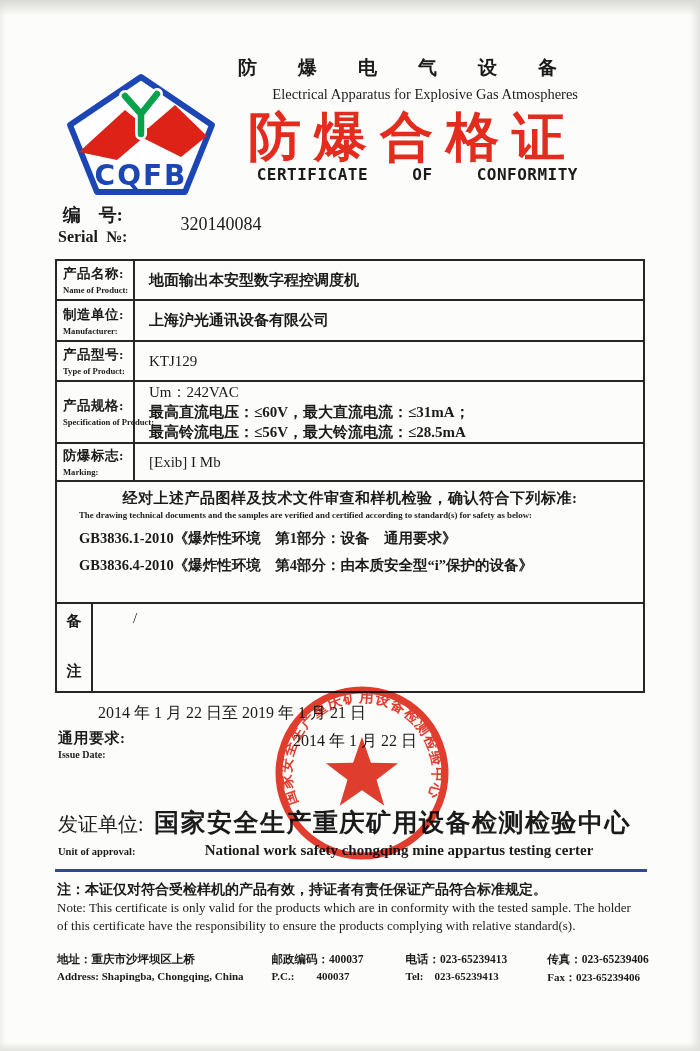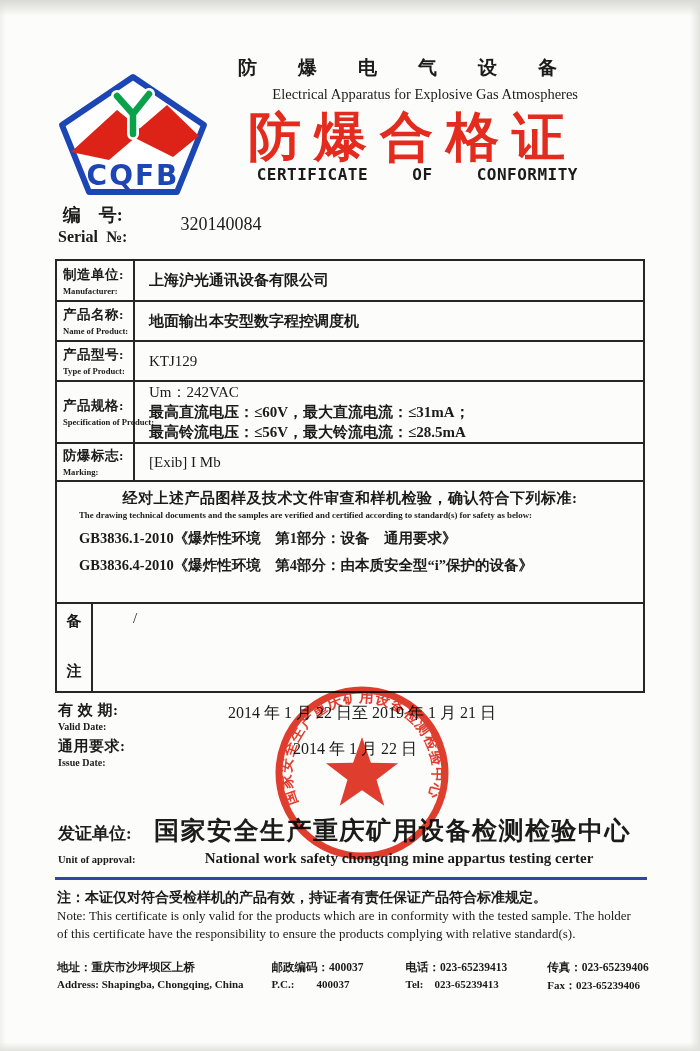--- a/index.html
+++ b/index.html
@@ -9,21 +9,21 @@
     background-image:
       linear-gradient(to bottom, #d9d9d5 0px, rgba(252,252,250,0) 16px),
       linear-gradient(to left,   #e2e2de 0px, rgba(252,252,250,0) 10px),
       linear-gradient(to top,    #e2e2de 0px, rgba(252,252,250,0) 9px),
       linear-gradient(to right,  #efefec 0px, rgba(252,252,250,0) 6px);
     font-family:"Liberation Serif","DejaVu Serif",serif;
     color:#1b1b1b;
   }
   
   .header { position:relative; height:200px; }
-  .logo { position:absolute; left:56px; top:72px; width:154px; height:126px;text-align:right; }
+  .logo { position:absolute; left:64px; top:72px; width:154px; height:126px;text-align:right; }
   .titles { position:absolute; left:238px; top:55px; width:340px; text-align:right; }
   .cn-small { font-size:19px; font-weight:bold; letter-spacing:41px; white-space:nowrap; }
   .en-small { font-size:14.5px; margin-top:5px; white-space:nowrap; }
   .cn-big   { font-size:53px; font-weight:bold; color:#e32b1e; letter-spacing:13px; line-height:1.02; margin-top:7px; white-space:nowrap; }
   .en-cert  { font-family:"DejaVu Sans Mono",monospace; font-weight:bold; font-size:16px; word-spacing:34px; letter-spacing:0.5px; margin-top:1px; white-space:nowrap; }
   
   .serial { display:flex; margin:3px 0 0 58px; }
   .serial .cn { font-size:18px; font-weight:bold; white-space:pre;text-align:center; }
   .serial .en { font-size:16px; font-weight:bold; white-space:pre; margin-top:1px; }
   .serial-value { font-size:18px; margin-left:53px; padding-top:11px; }
@@ -56,21 +56,21 @@
   .dlabels .cn { font-size:15px; font-weight:bold; letter-spacing:0.5px; white-space:pre; }
   .dlabels .en { font-size:10px; font-weight:bold; margin-top:1px; }
   .valid-value { font-size:16px; margin-left:40px; padding-top:2px; white-space:pre; }
   .issue-value { font-size:16px; margin-left:105px; padding-top:2px; white-space:pre; }
   
   .stamp { position:absolute; left:272px; top:683px; width:180px; height:180px;
            mix-blend-mode:multiply; opacity:0.92; }
   
   .approval { display:grid; grid-template-columns:96px 1fr; margin:46px 0 0 58px; width:586px;
               row-gap:3px; align-items:baseline; }
-  .appr-label-cn { font-size:17px; font-weight:bold; white-space:nowrap; }
+  .appr-label-cn { font-size:20px; font-weight:normal; white-space:nowrap; }
   .appr-name-cn  { font-size:25px; font-weight:bold; letter-spacing:1.5px; white-space:nowrap; }
   .appr-label-en { font-size:10.5px; font-weight:bold; white-space:nowrap; }
   .appr-name-en  { font-size:15px; font-weight:bold; text-align:center; white-space:nowrap; }
   
   .blue-line { margin:10px 0 0 55px; width:592px; border-top:3px solid #31479e; }
   .note { margin:9px 0 0 57px; width:596px; }
   .note-cn { font-size:14px; font-weight:bold; white-space:nowrap; }
   .note-en { font-size:13px; font-weight:normal; line-height:1.4; white-space:nowrap; }
   .addr { display:flex; margin:17px 0 0 57px; width:600px; }
   .addr-col2 { margin-left:28px; } .addr-col3 { margin-left:42px; } .addr-col4 { margin-left:40px; }
@@ -106,37 +106,37 @@
   <div class="serial">
     <div>
       <div class="cn">编　号:</div>
       <div class="en">Serial  №:</div>
     </div>
     <div class="serial-value">320140084</div>
   </div>
 
   <div class="tbl">
 
+    <div class="trow h40">
+      <div class="tlabel">
+        <div class="cn">产品名称:</div>
+        <div class="en">Name of Product:</div>
+      </div>
+      <div class="tval">
+        <span class="b">地面输出本安型数字程控调度机</span>
+      </div>
+    </div>
+
     <div class="trow h41">
       <div class="tlabel">
         <div class="cn">制造单位:</div>
         <div class="en">Manufacturer:</div>
       </div>
       <div class="tval">
         <span class="b">上海沪光通讯设备有限公司</span>
-      </div>
-    </div>
-
-    <div class="trow h40">
-      <div class="tlabel">
-        <div class="cn">产品名称:</div>
-        <div class="en">Name of Product:</div>
-      </div>
-      <div class="tval">
-        <span class="b">地面输出本安型数字程控调度机</span>
       </div>
     </div>
 
     <div class="trow h40">
       <div class="tlabel">
         <div class="cn">产品型号:</div>
         <div class="en">Type of Product:</div>
       </div>
       <div class="tval">
         <span>KTJ129</span>
@@ -179,24 +179,20 @@
         <span>备</span>
         <span>注</span>
       </div>
       <div class="rval">/</div>
     </div>
 
   </div>
 
   <div class="dates">
     <div class="drow">
-      <div class="dlabels">
-        <div class="cn">有 效 期:</div>
-        <div class="en">Valid Date:</div>
-      </div>
       <div class="valid-value">2014 年 1 月 22 日至 2019 年 1 月 21 日</div>
     </div>
     <div class="drow">
       <div class="dlabels">
         <div class="cn">通用要求:</div>
         <div class="en">Issue Date:</div>
       </div>
       <div class="issue-value">2014 年 1 月 22 日</div>
     </div>
   </div>

